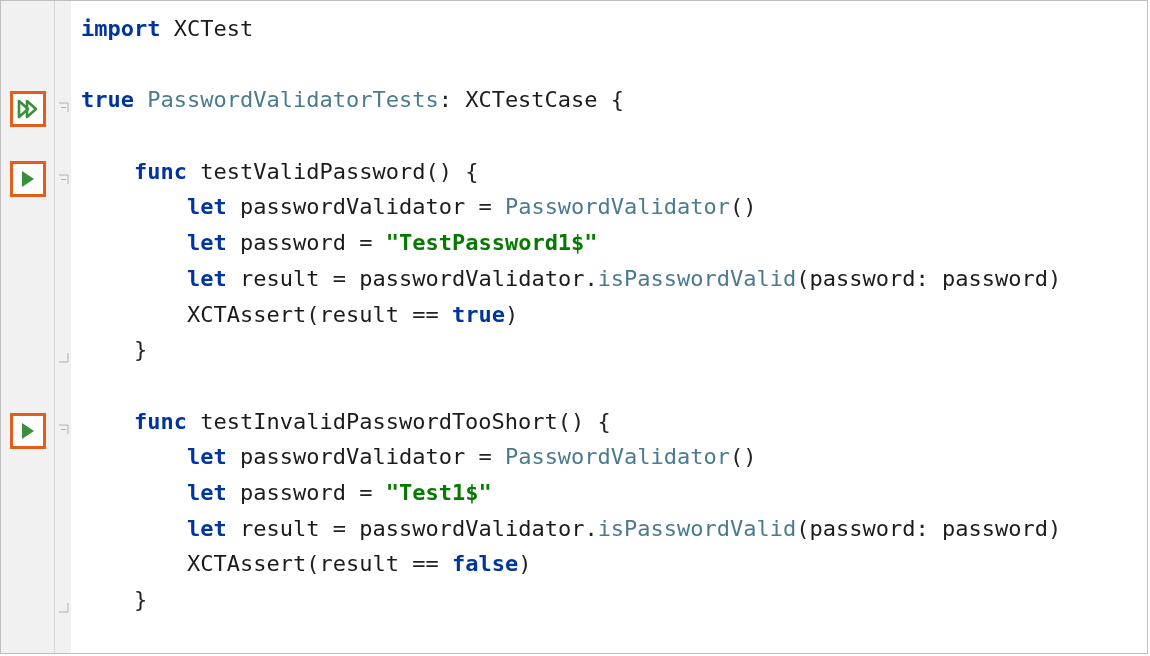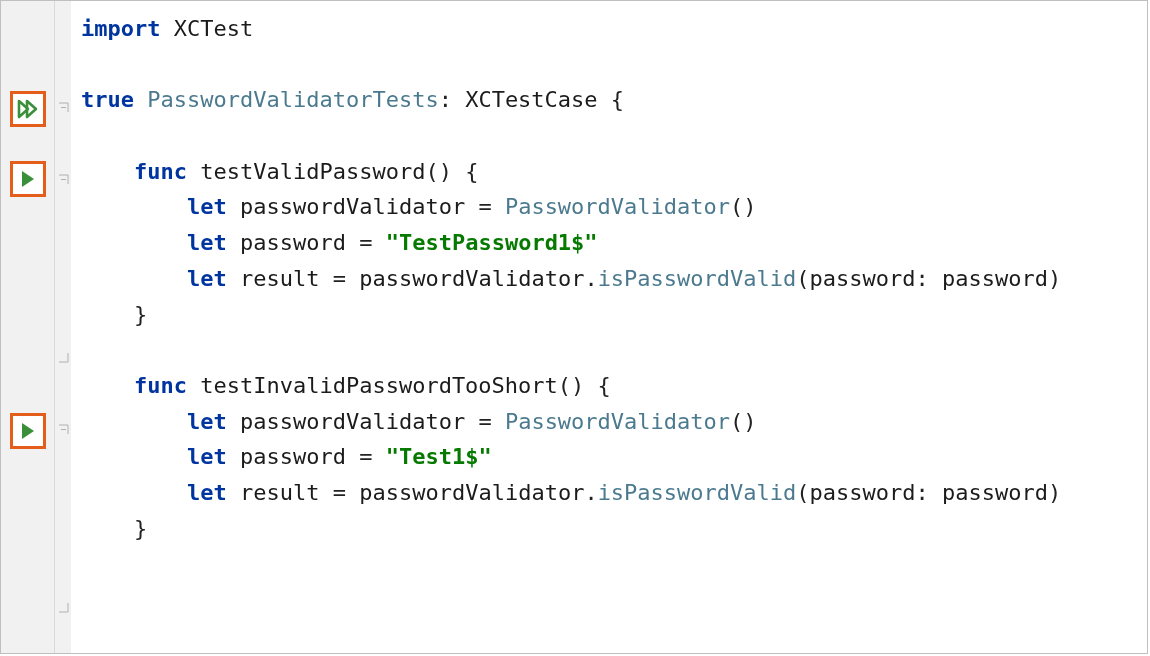--- a/index.html
+++ b/index.html
@@ -143,30 +143,32 @@
     <div class="code-line"></div>
 
     <div class="code-line">    <span class="kw">func</span> <span class="nm">testValidPassword</span><span class="punc">()</span> <span class="punc">{</span></div>
 
     <div class="code-line">        <span class="kw">let</span> <span class="nm">passwordValidator</span> <span class="punc">=</span> <span class="type">PasswordValidator</span><span class="punc">()</span></div>
 
     <div class="code-line">        <span class="kw">let</span> <span class="nm">password</span> <span class="punc">=</span> <span class="str">"TestPassword1$"</span></div>
 
     <div class="code-line">        <span class="kw">let</span> <span class="nm">result</span> <span class="punc">=</span> <span class="nm">passwordValidator</span><span class="punc">.</span><span class="method">isPasswordValid</span><span class="punc">(</span><span class="nm">password</span><span class="punc">:</span> <span class="nm">password</span><span class="punc">)</span></div>
 
+    <div class="code-line">        <span class="nm">XCTAssert</span><span class="punc">(</span><span class="nm">result</span> <span class="punc">==</span> <span class="kw">true</span><span class="punc">)</span></div>
 
     <div class="code-line">    <span class="punc">}</span></div>
 
     <div class="code-line"></div>
 
     <div class="code-line">    <span class="kw">func</span> <span class="nm">testInvalidPasswordTooShort</span><span class="punc">()</span> <span class="punc">{</span></div>
 
     <div class="code-line">        <span class="kw">let</span> <span class="nm">passwordValidator</span> <span class="punc">=</span> <span class="type">PasswordValidator</span><span class="punc">()</span></div>
 
     <div class="code-line">        <span class="kw">let</span> <span class="nm">password</span> <span class="punc">=</span> <span class="str">"Test1$"</span></div>
 
     <div class="code-line">        <span class="kw">let</span> <span class="nm">result</span> <span class="punc">=</span> <span class="nm">passwordValidator</span><span class="punc">.</span><span class="method">isPasswordValid</span><span class="punc">(</span><span class="nm">password</span><span class="punc">:</span> <span class="nm">password</span><span class="punc">)</span></div>
 
+    <div class="code-line">        <span class="nm">XCTAssert</span><span class="punc">(</span><span class="nm">result</span> <span class="punc">==</span> <span class="kw">false</span><span class="punc">)</span></div>
 
     <div class="code-line">    <span class="punc">}</span></div>
 
   </div>
 </div>
 
 </body></html>

